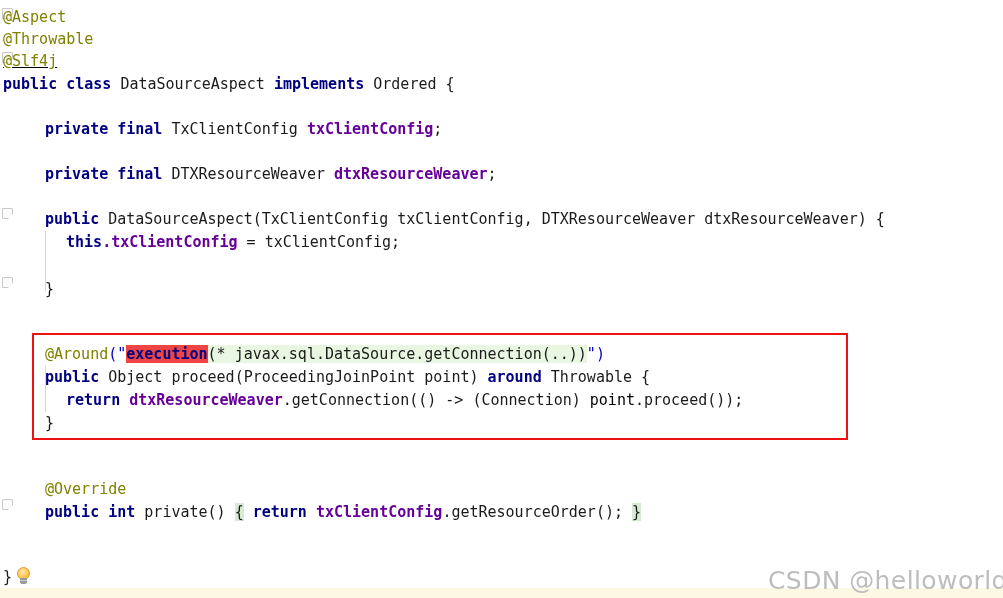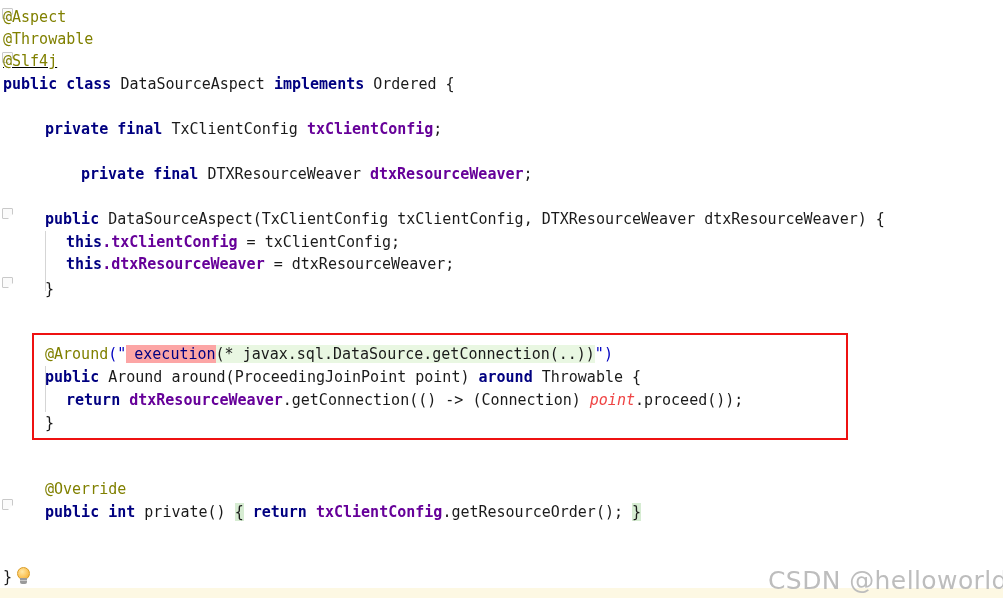--- a/index.html
+++ b/index.html
@@ -66,24 +66,24 @@
     position: absolute;
     left: 3px;
     height: 22.4px;
     white-space: pre;
   }
 
   
   .kw   { color: #000080; font-weight: bold; }
   .ann  { color: #808000; }
   .fld  { color: #660099; font-weight: bold; }
-  .prm  { color: #ef4444; font-style: italic; }
+  .prm  { color: #000000; }
   .pln  { color: #1a1a1a; }
   .str  { color: #0000c0; }
-  .strb { color: #000080; font-weight: normal; background: #fca5a5; padding-left: 8px; }
+  .strb { color: #000080; font-weight: bold; background: #ef4444; }
   .strhl{ background: #e9f7e2; }
   .brhl { background: #d6ecd2; }
 
   
   .indent-guide {
     position: absolute;
     width: 1px;
     background: #d5d5d5;
   }
 
@@ -168,33 +168,32 @@
     <div class="ln" style="top:6px;"><span class="ann">@Aspect</span></div>
 
     <div class="ln" style="top:28px;"><span class="ann">@Throwable</span></div>
 
     <div class="ln" style="top:50px;text-decoration:underline;"><span class="ann">@Slf4j</span></div>
 
     <div class="ln" style="top:118px; left:45px;"><span class="kw">private</span><span class="pln"> </span><span class="kw">final</span><span class="pln"> </span><span class="pln">TxClientConfig</span><span class="pln"> </span><span class="fld">txClientConfig</span><span class="pln">;</span></div>
 
     <div class="ln" style="top:73px;"><span class="kw">public</span><span class="pln"> </span><span class="kw">class</span><span class="pln"> </span><span class="pln">DataSourceAspect</span><span class="pln"> </span><span class="kw">implements</span><span class="pln"> </span><span class="pln">Ordered</span><span class="pln"> </span><span class="pln">{</span></div>
 
-    <div class="ln" style="top:163px; left:45px;margin-left:36px;"><span class="kw">private</span><span class="pln"> </span><span class="kw">final</span><span class="pln"> </span><span class="pln">DTXResourceWeaver</span><span class="pln"> </span><span class="fld">dtxResourceWeaver</span><span class="pln">;</span></div>
+    <div class="ln" style="top:163px; left:45px;"><span class="kw">private</span><span class="pln"> </span><span class="kw">final</span><span class="pln"> </span><span class="pln">DTXResourceWeaver</span><span class="pln"> </span><span class="fld">dtxResourceWeaver</span><span class="pln">;</span></div>
 
     <div class="ln" style="top:231px; left:66px;"><span class="kw">this</span><span class="fld">.txClientConfig</span><span class="pln"> = txClientConfig;</span></div>
 
     <div class="ln" style="top:208px; left:45px;"><span class="kw">public</span><span class="pln"> DataSourceAspect(TxClientConfig txClientConfig, DTXResourceWeaver dtxResourceWeaver) {</span></div>
 
-    <div class="ln" style="top:253px; left:66px;"><span class="kw">this</span><span class="fld">.dtxResourceWeaver</span><span class="pln"> = dtxResourceWeaver;</span></div>
 
     <div class="ln" style="top:278px; left:45px;"><span class="pln">}</span></div>
 
     <div class="ln" style="top:343px; left:45px;"><span class="ann">@Around</span><span class="str">(</span><span class="str">"</span><span class="strb">execution</span><span class="strhl pln">(* javax.sql.DataSource.getConnection(..))</span><span class="str">"</span><span class="str">)</span></div>
 
-    <div class="ln" style="top:366px; left:45px;"><span class="kw">public</span><span class="pln"> Around around(ProceedingJoinPoint point) </span><span class="kw">around</span><span class="pln"> Throwable {</span></div>
+    <div class="ln" style="top:366px; left:45px;"><span class="kw">public</span><span class="pln"> Object proceed(ProceedingJoinPoint point) </span><span class="kw">around</span><span class="pln"> Throwable {</span></div>
 
     <div class="ln" style="top:389px; left:66px;"><span class="kw">return</span><span class="fld"> dtxResourceWeaver</span><span class="pln">.getConnection(() -&gt; (Connection) </span><span class="prm">point</span><span class="pln">.proceed());</span></div>
 
     <div class="ln" style="top:412px; left:45px;"><span class="pln">}</span></div>
 
     <div class="ln" style="top:478px; left:45px;"><span class="ann">@Override</span></div>
 
     <div class="ln" style="top:501px; left:45px;"><span class="kw">public</span><span class="pln"> </span><span class="kw">int</span><span class="pln"> private() </span><span class="brhl pln">{</span><span class="pln"> </span><span class="kw">return</span><span class="fld"> txClientConfig</span><span class="pln">.getResourceOrder(); </span><span class="brhl pln">}</span></div>
 
     <div class="ln" style="top:566px; left:3px;"><span class="pln">}</span></div>

